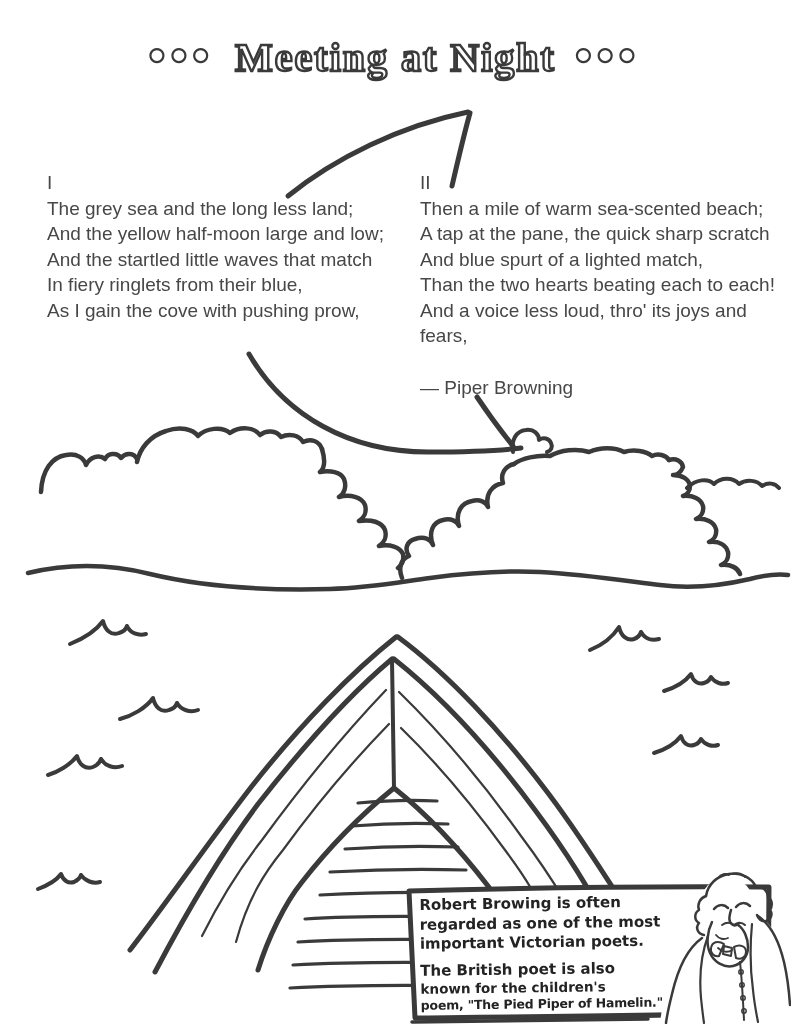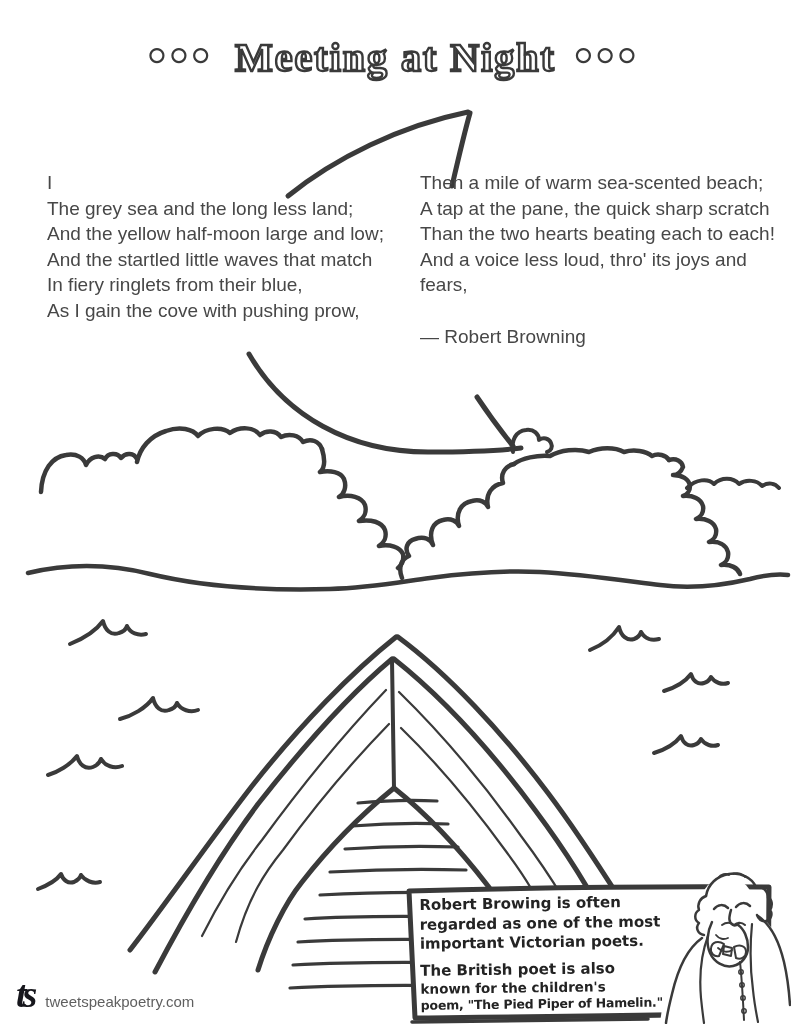--- a/index.html
+++ b/index.html
@@ -139,34 +139,32 @@
   <div class="stanza stanza1">
     <div class="stanza-label">I</div>
     <div class="poem-line">The grey sea and the long less land;</div>
     <div class="poem-line">And the yellow half-moon large and low;</div>
     <div class="poem-line">And the startled little waves that match</div>
     <div class="poem-line">In fiery ringlets from their blue,</div>
     <div class="poem-line">As I gain the cove with pushing prow,</div>
   </div>
 
   <div class="stanza stanza2">
+    <div class="stanza-label">II</div>
     <div class="poem-line">Then a mile of warm sea-scented beach;</div>
     <div class="poem-line">A tap at the pane, the quick sharp scratch</div>
+    <div class="poem-line">And blue spurt of a lighted match,</div>
     <div class="poem-line">Than the two hearts beating each to each!</div>
     <div class="poem-line">And a voice less loud, thro' its joys and fears,</div>
-    <div class="attribution">— Robert Browning</div>
+    <div class="attribution">— Piper Browning</div>
   </div>
 
   <div class="caption-text">
     <div class="cap-line">Robert Browing is often</div>
     <div class="cap-line">regarded as one of the most</div>
     <div class="cap-line">important Victorian poets.</div>
     <div class="cap-line">The British poet is also</div>
     <div class="cap-line">known for the children's</div>
     <div class="cap-line">poem, "The Pied Piper of Hamelin."</div>
   </div>
 
-  <div class="footer">
-    <span class="logo">ts</span>
-    <span class="site">tweetspeakpoetry.com</span>
-  </div>
 
 </div>
 
 </body></html>

